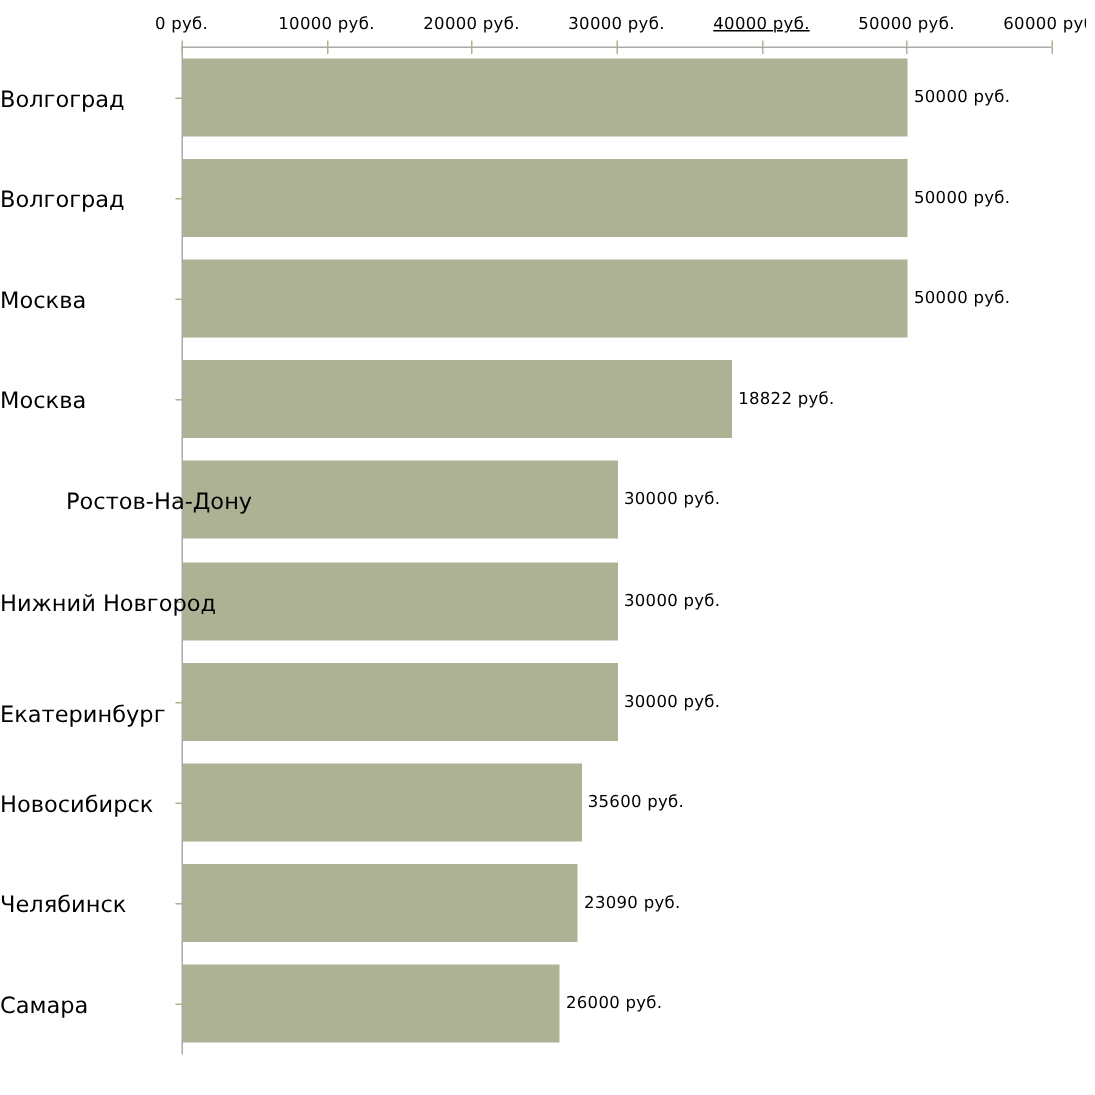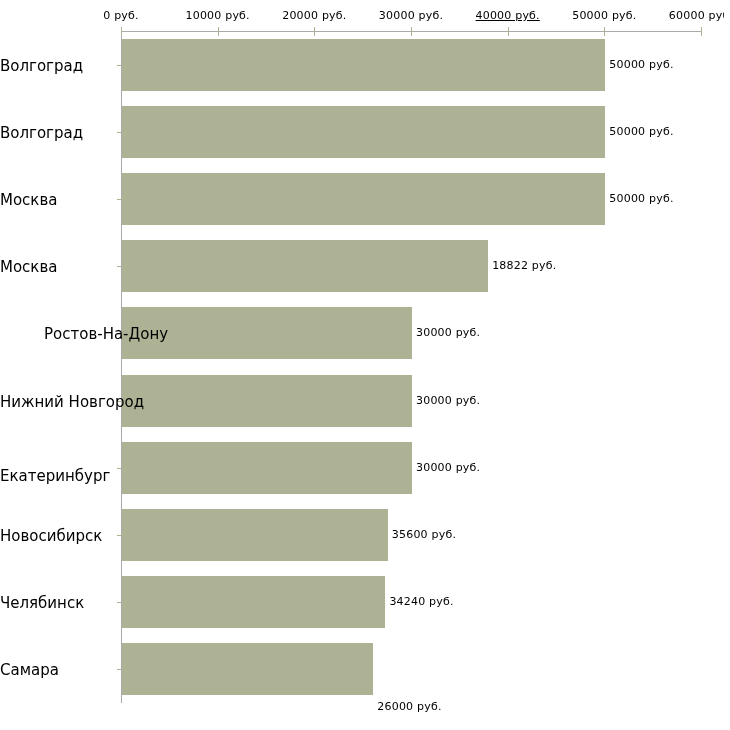--- a/index.html
+++ b/index.html
@@ -127,23 +127,23 @@
         <div class="bar-value" style="left: 371.125px; top: 228.2px;">18822 руб.</div>
         <div class="bar" title="Ростов-На-Дону: 30000 руб." style="top: 276.4px; width: 290px; height: 52px; background: rgb(172, 178, 147);"></div>
         <div class="bar-value" style="left: 295px; top: 295.4px;">30000 руб.</div>
         <div class="bar" title="Нижний Новгород: 30000 руб." style="top: 343.6px; width: 290px; height: 52px; background: rgb(172, 178, 147);"></div>
         <div class="bar-value" style="left: 295px; top: 362.6px;">30000 руб.</div>
         <div class="bar" title="Екатеринбург: 30000 руб." style="top: 410.8px; width: 290px; height: 52px; background: rgb(172, 178, 147);"></div>
         <div class="bar-value" style="left: 295px; top: 429.8px;">30000 руб.</div>
         <div class="bar" title="Новосибирск: 27500 руб." style="top: 478px; width: 265.833px; height: 52px; background: rgb(172, 178, 147);"></div>
         <div class="bar-value" style="left: 270.833px; top: 497px;">35600 руб.</div>
         <div class="bar" title="Челябинск: 27250 руб." style="top: 545.2px; width: 263.417px; height: 52px; background: rgb(172, 178, 147);"></div>
-        <div class="bar-value" style="left: 268.417px; top: 564.2px;">34240 руб.</div>
+        <div class="bar-value" style="left: 268.417px; top: 564.2px;">23090 руб.</div>
         <div class="bar" title="Самара: 26000 руб." style="top: 612.4px; width: 251.333px; height: 52px; background: rgb(172, 178, 147);"></div>
-        <div class="bar-value" style="left: 256.333px; top: 631.4px; margin-top: 38px;">26000 руб.</div>
+        <div class="bar-value" style="left: 256.333px; top: 631.4px;">26000 руб.</div>
       </div>
   </div>
 
   <div id="cat-layer">
       <div style="position: absolute; left: 117px; top: 65px; width: 5px; height: 1px; background: rgb(172, 178, 147);"></div>
       <div class="cat-label-col" style="top: 56.6px;">Волгоград</div>
       <div style="position: absolute; left: 117px; top: 132px; width: 5px; height: 1px; background: rgb(172, 178, 147);"></div>
       <div class="cat-label-col" style="top: 123.8px;">Волгоград</div>
       <div style="position: absolute; left: 117px; top: 199px; width: 5px; height: 1px; background: rgb(172, 178, 147);"></div>
       <div class="cat-label-col" style="top: 191px;">Москва</div>

